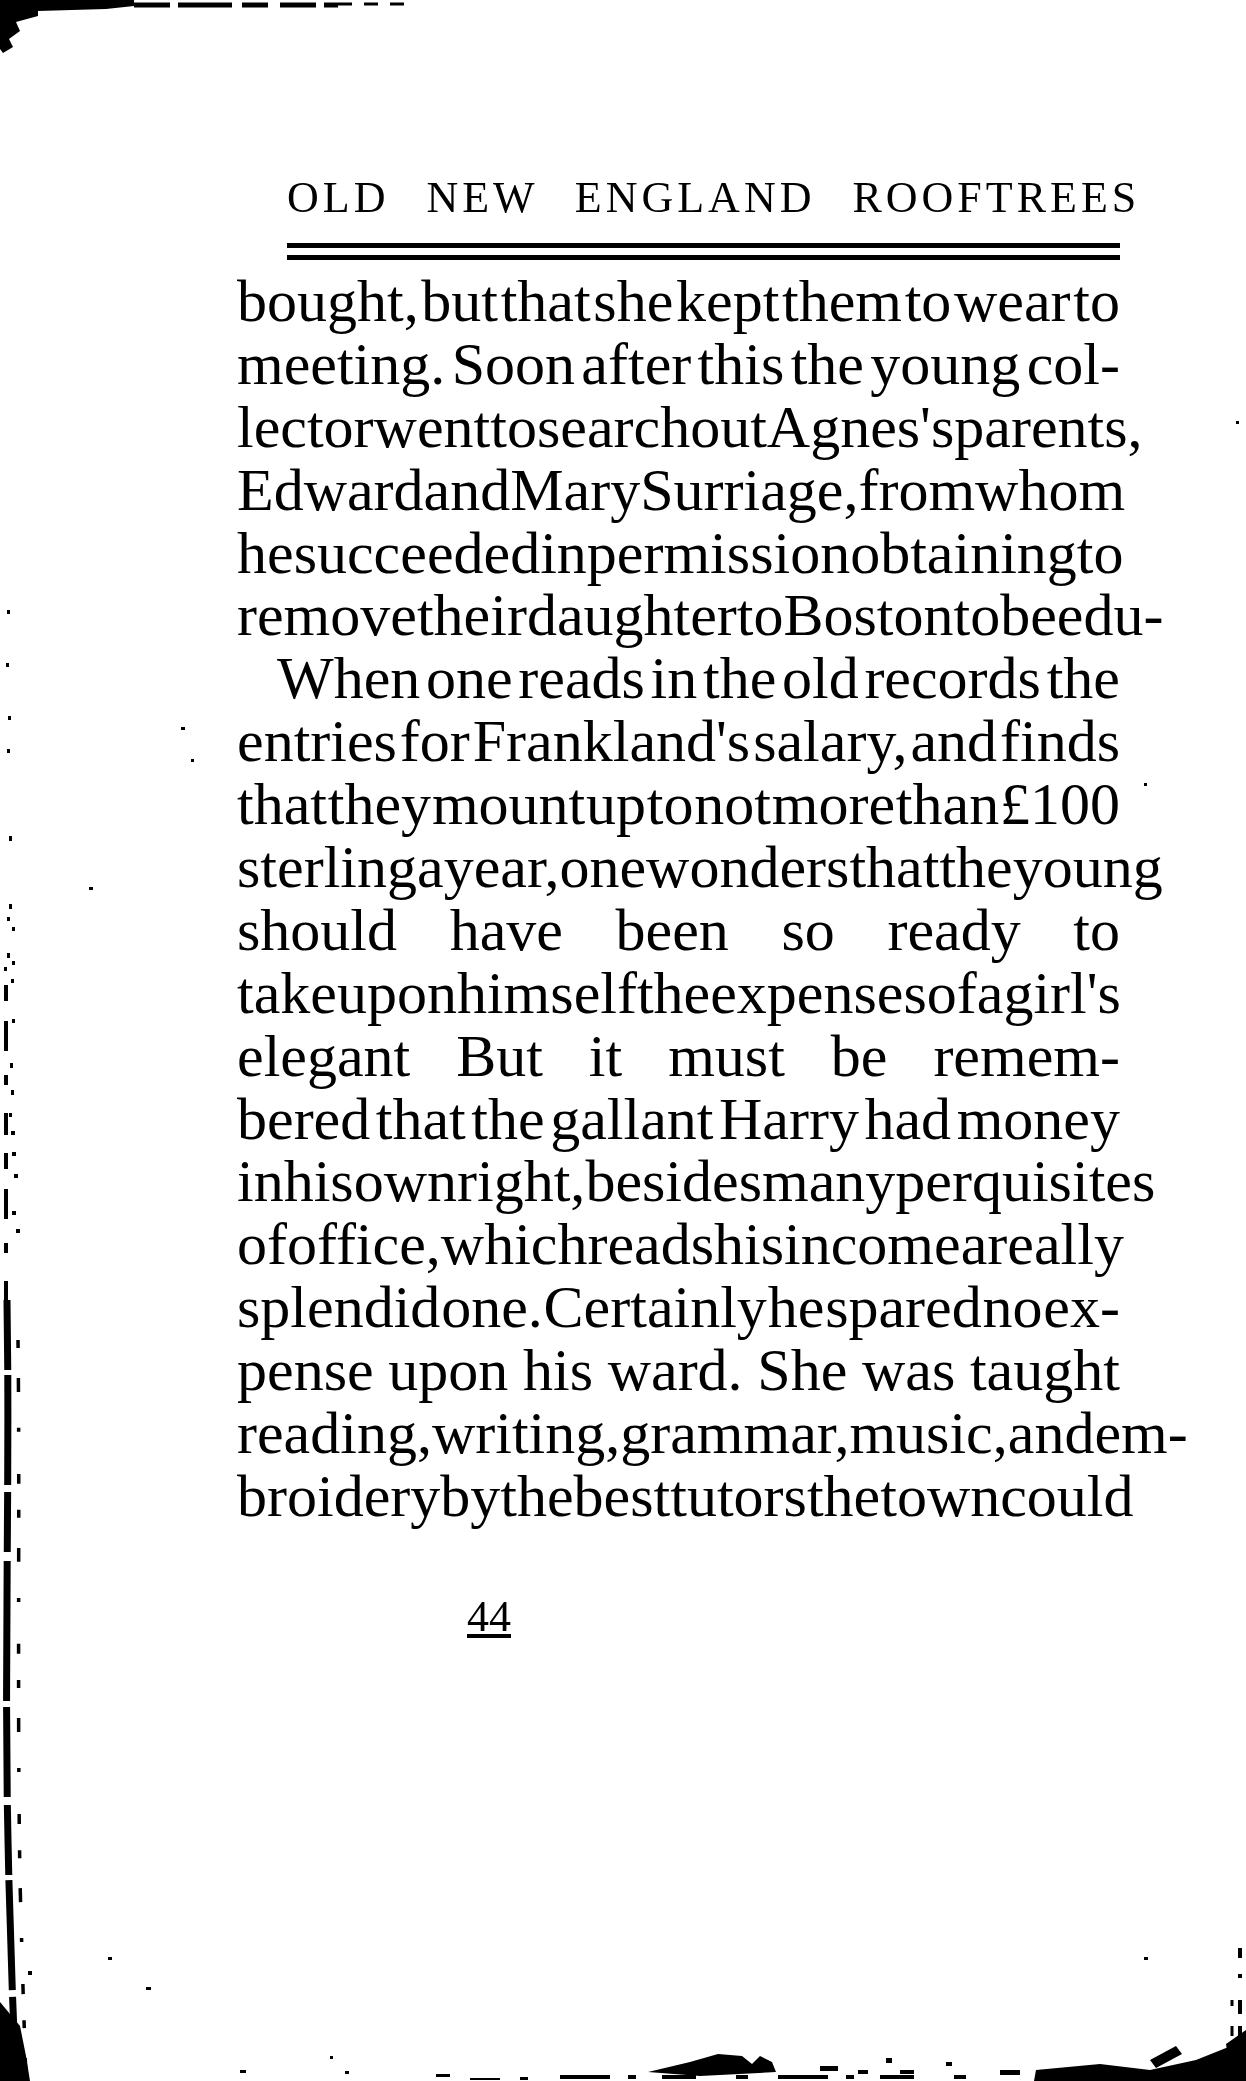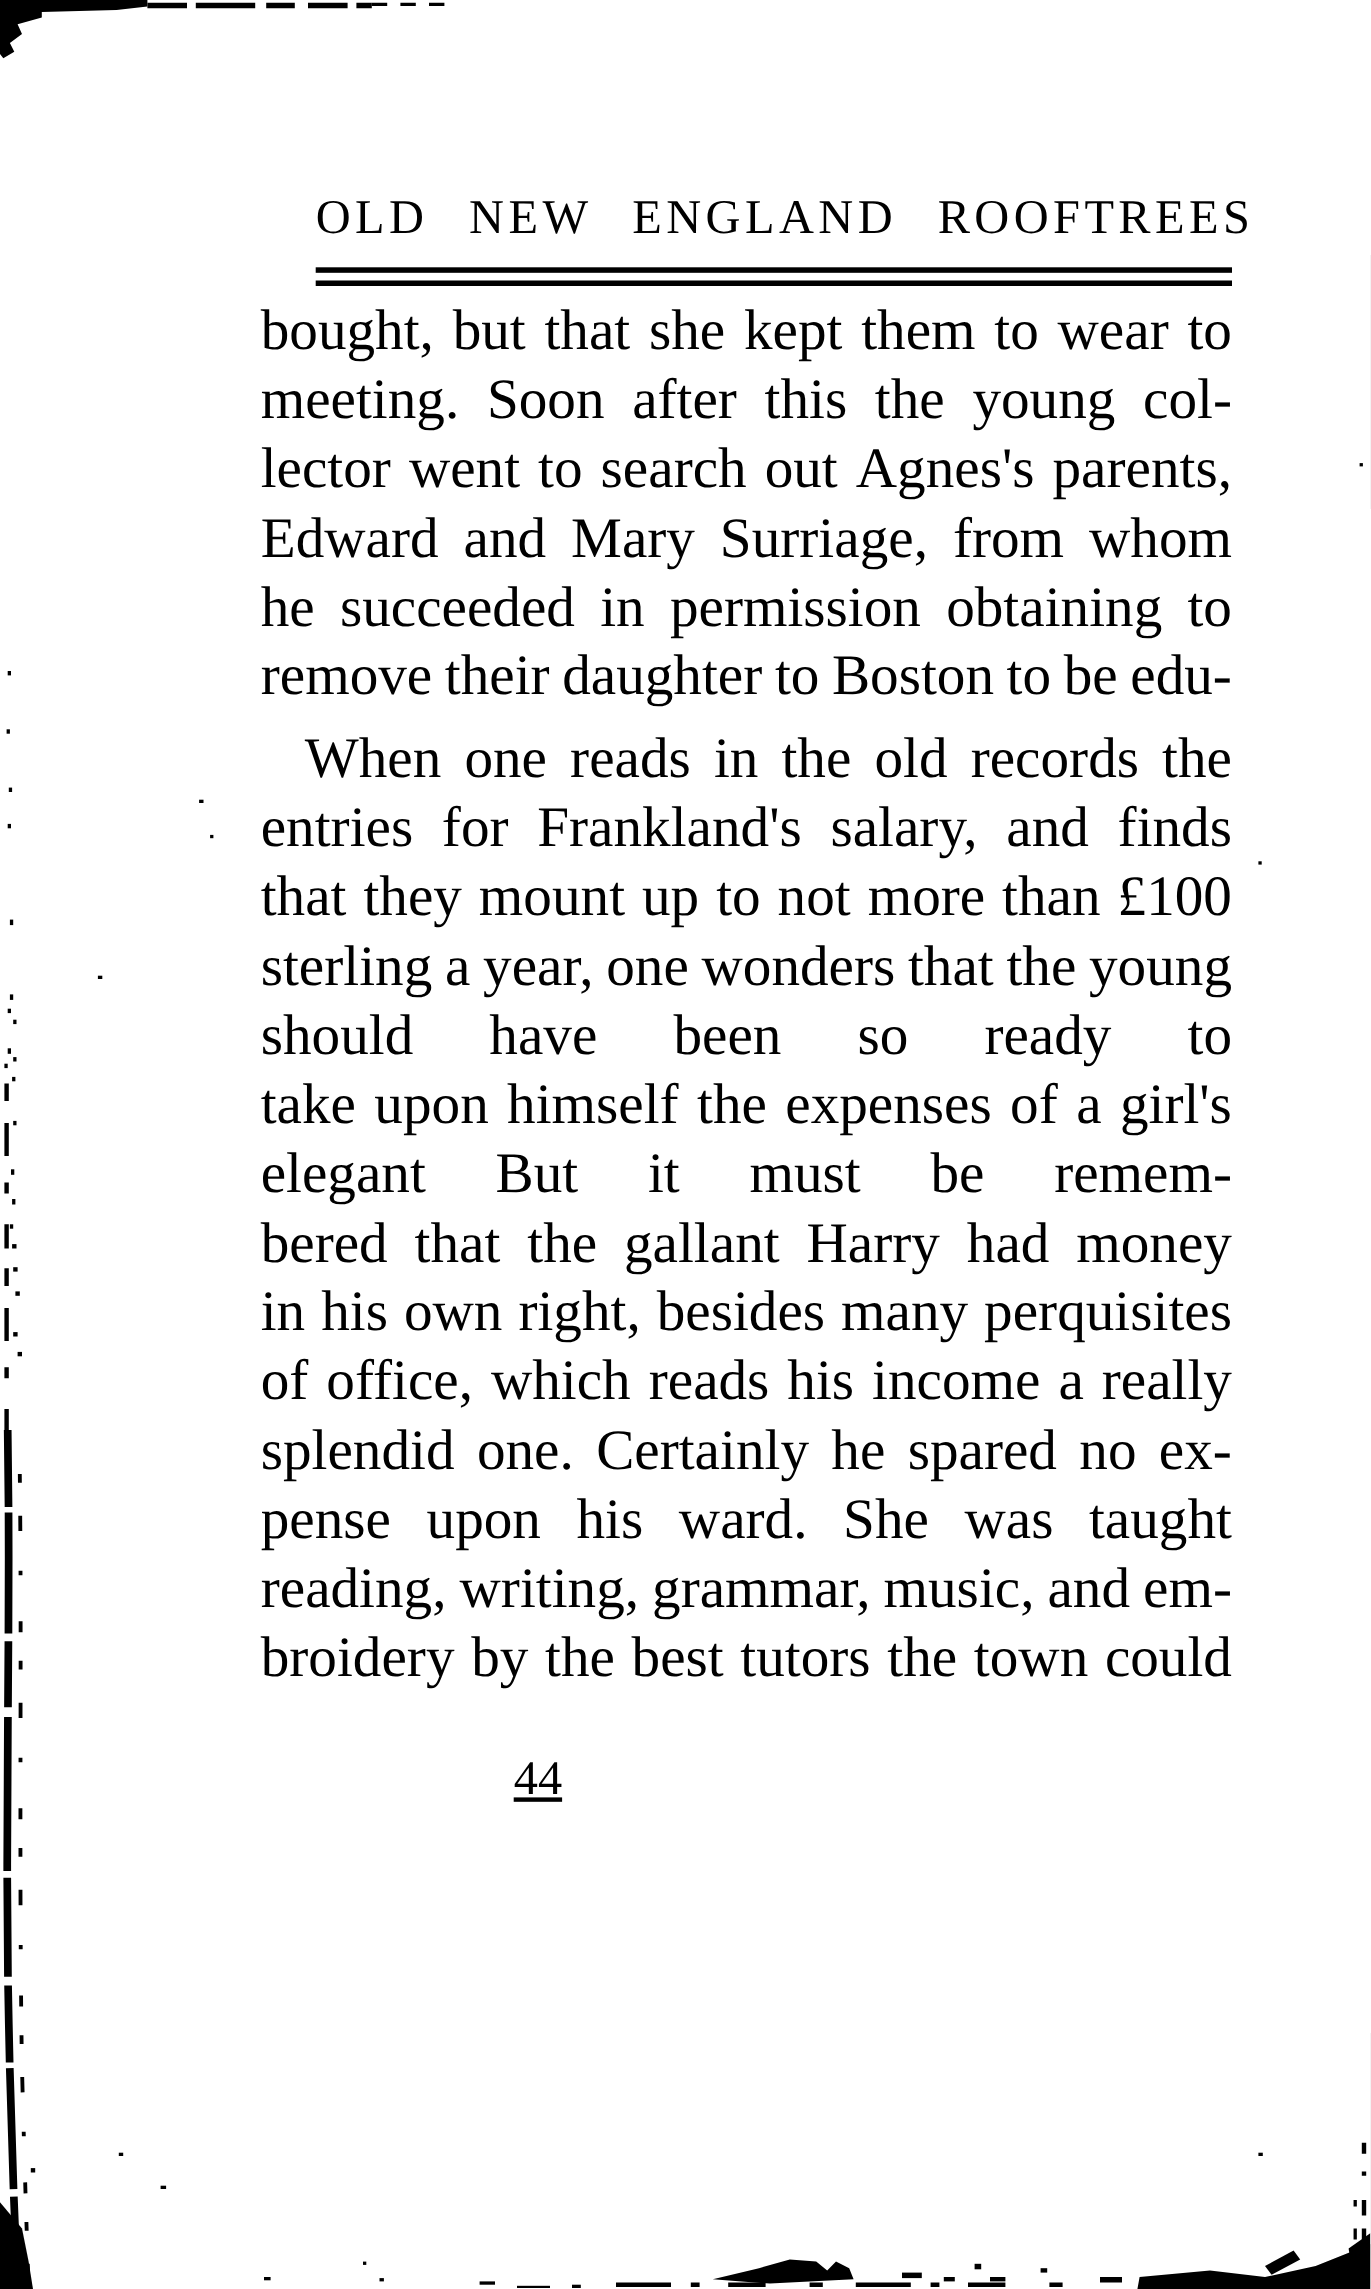--- a/index.html
+++ b/index.html
@@ -16,21 +16,21 @@
     text-align:center;font-size:44px;line-height:48px;
     letter-spacing:4px;word-spacing:22px;white-space:nowrap;
     font-weight:normal;
   }
   .rule{
     position:absolute;left:287px;top:243px;width:833px;height:7px;
     border-top:5px solid #000;border-bottom:5px solid #000;
   }
   .bodytext{
     position:absolute;left:237px;top:270px;width:883px;
-    font-size:52px;
+    font-size:60px;
   }
   .line{height:62.9px;line-height:62.9px;white-space:nowrap;}
   .line.j{display:flex;justify-content:space-between;}
   .pagenum{
     position:absolute;left:467px;top:1594px;
     font-size:44px;line-height:46px;text-decoration:underline;
   }
   .artifacts{position:absolute;left:0;top:0;pointer-events:none;}
 </style>
 </head>
@@ -91,21 +91,21 @@
       <div class="line j">
         <span>remove</span>
         <span>their</span>
         <span>daughter</span>
         <span>to</span>
         <span>Boston</span>
         <span>to</span>
         <span>be</span>
         <span>edu-</span>
       </div>
-      <div class="line j" style="padding-left: 40px; margin-top: 12px;">
+      <div class="line j" style="padding-left: 40px;">
         <span>When</span>
         <span>one</span>
         <span>reads</span>
         <span>in</span>
         <span>the</span>
         <span>old</span>
         <span>records</span>
         <span>the</span>
       </div>
       <div class="line j">

